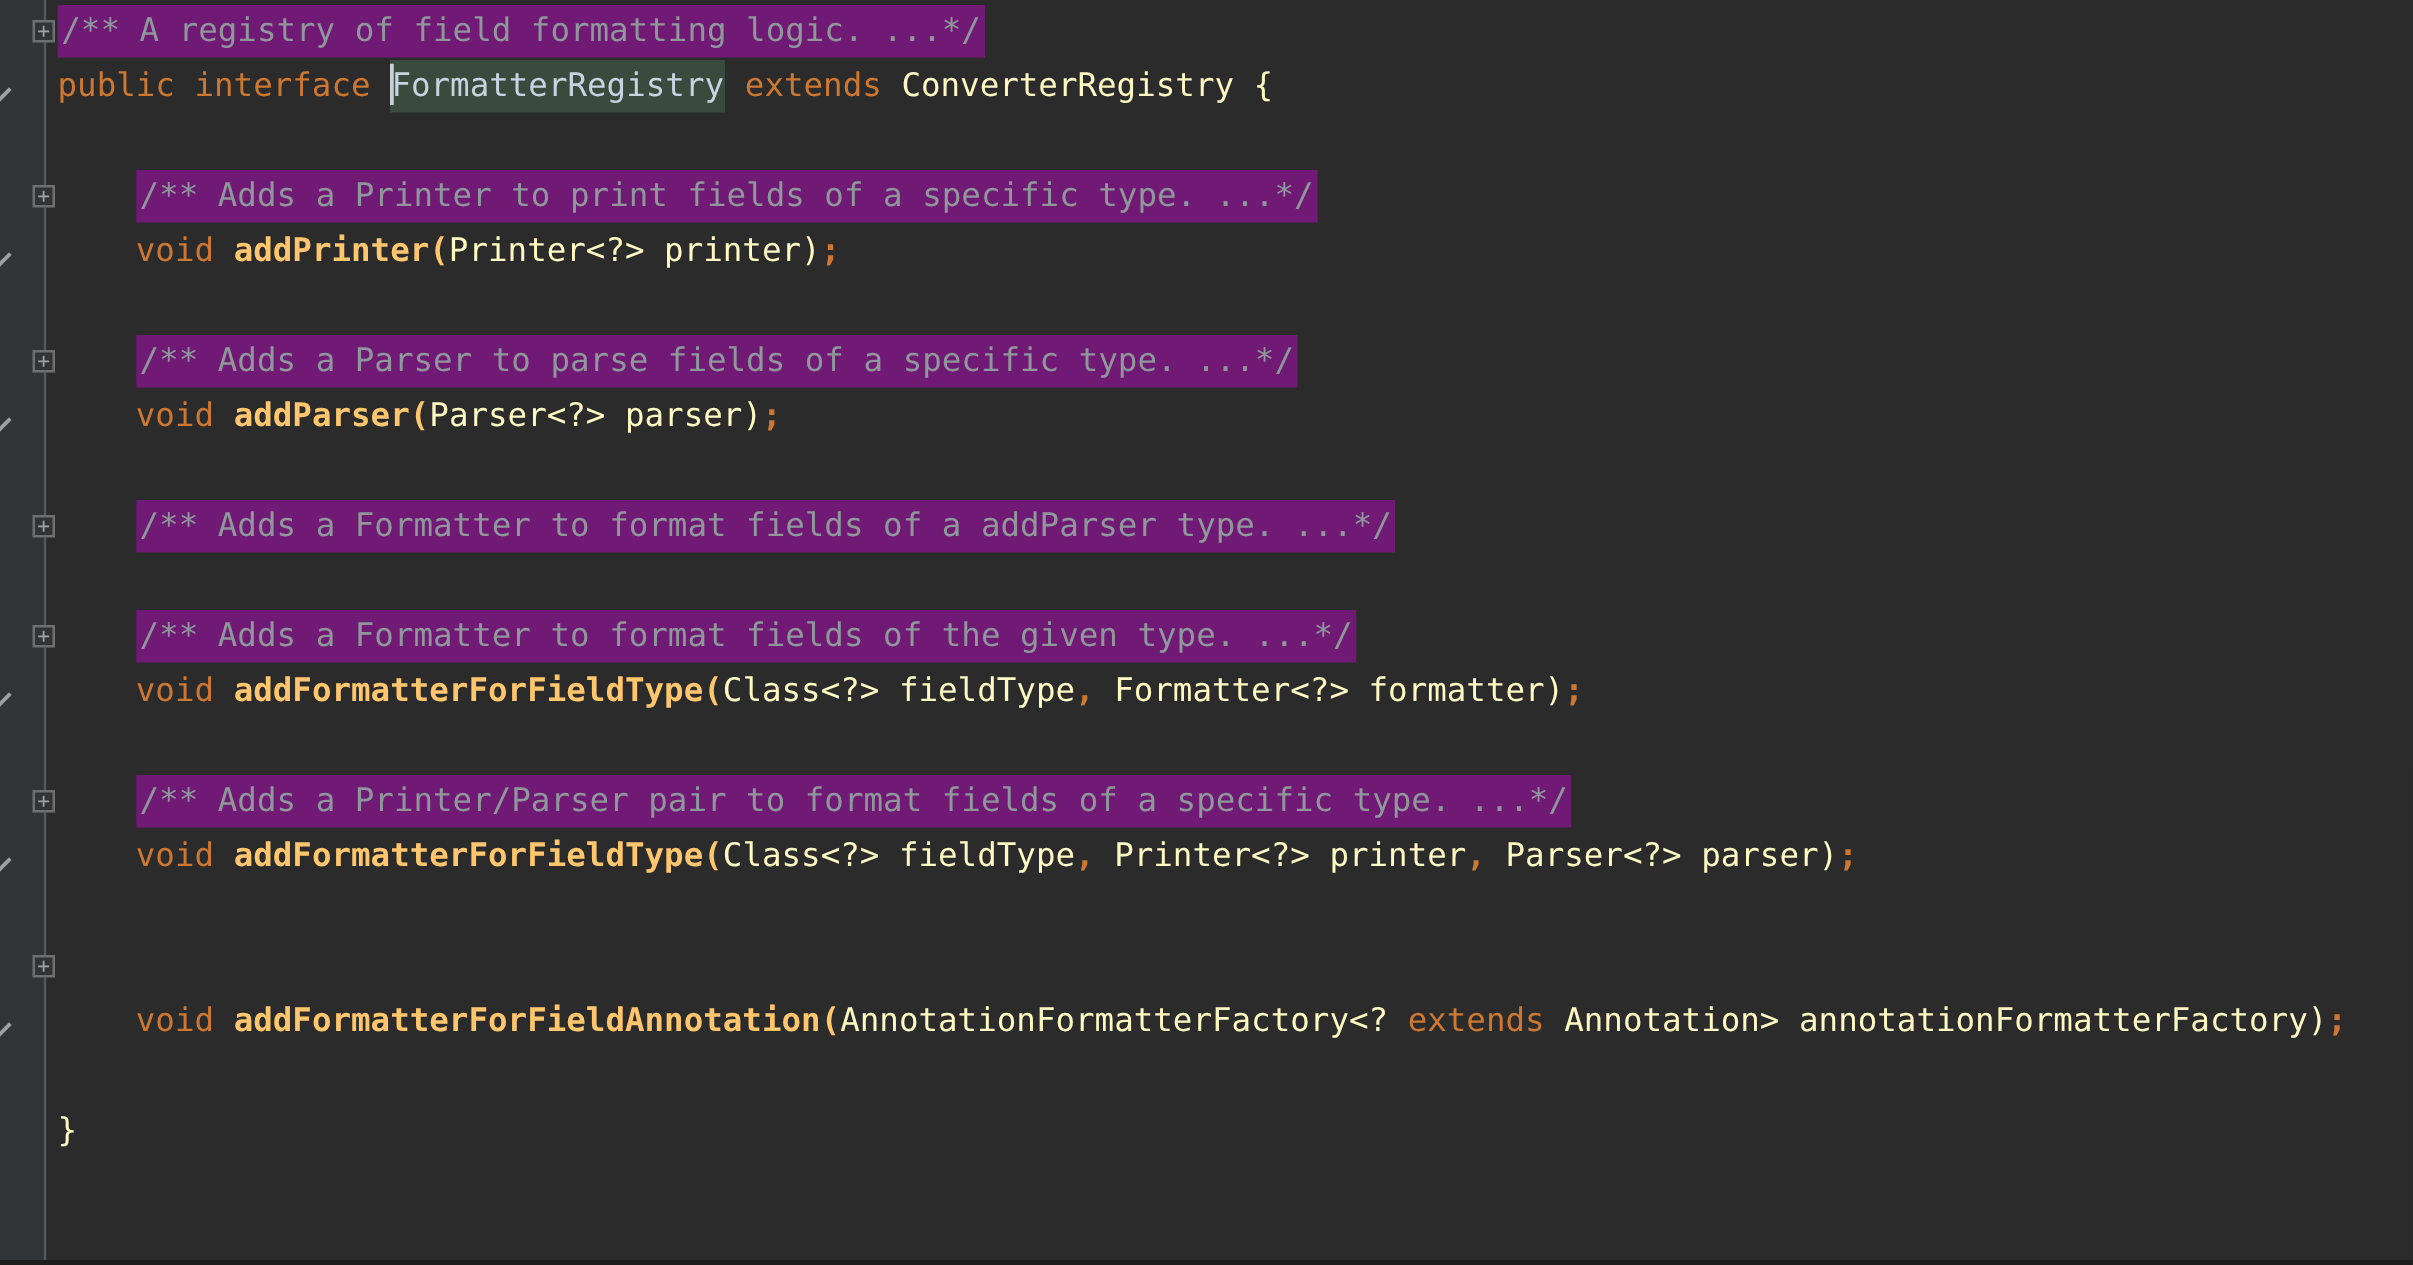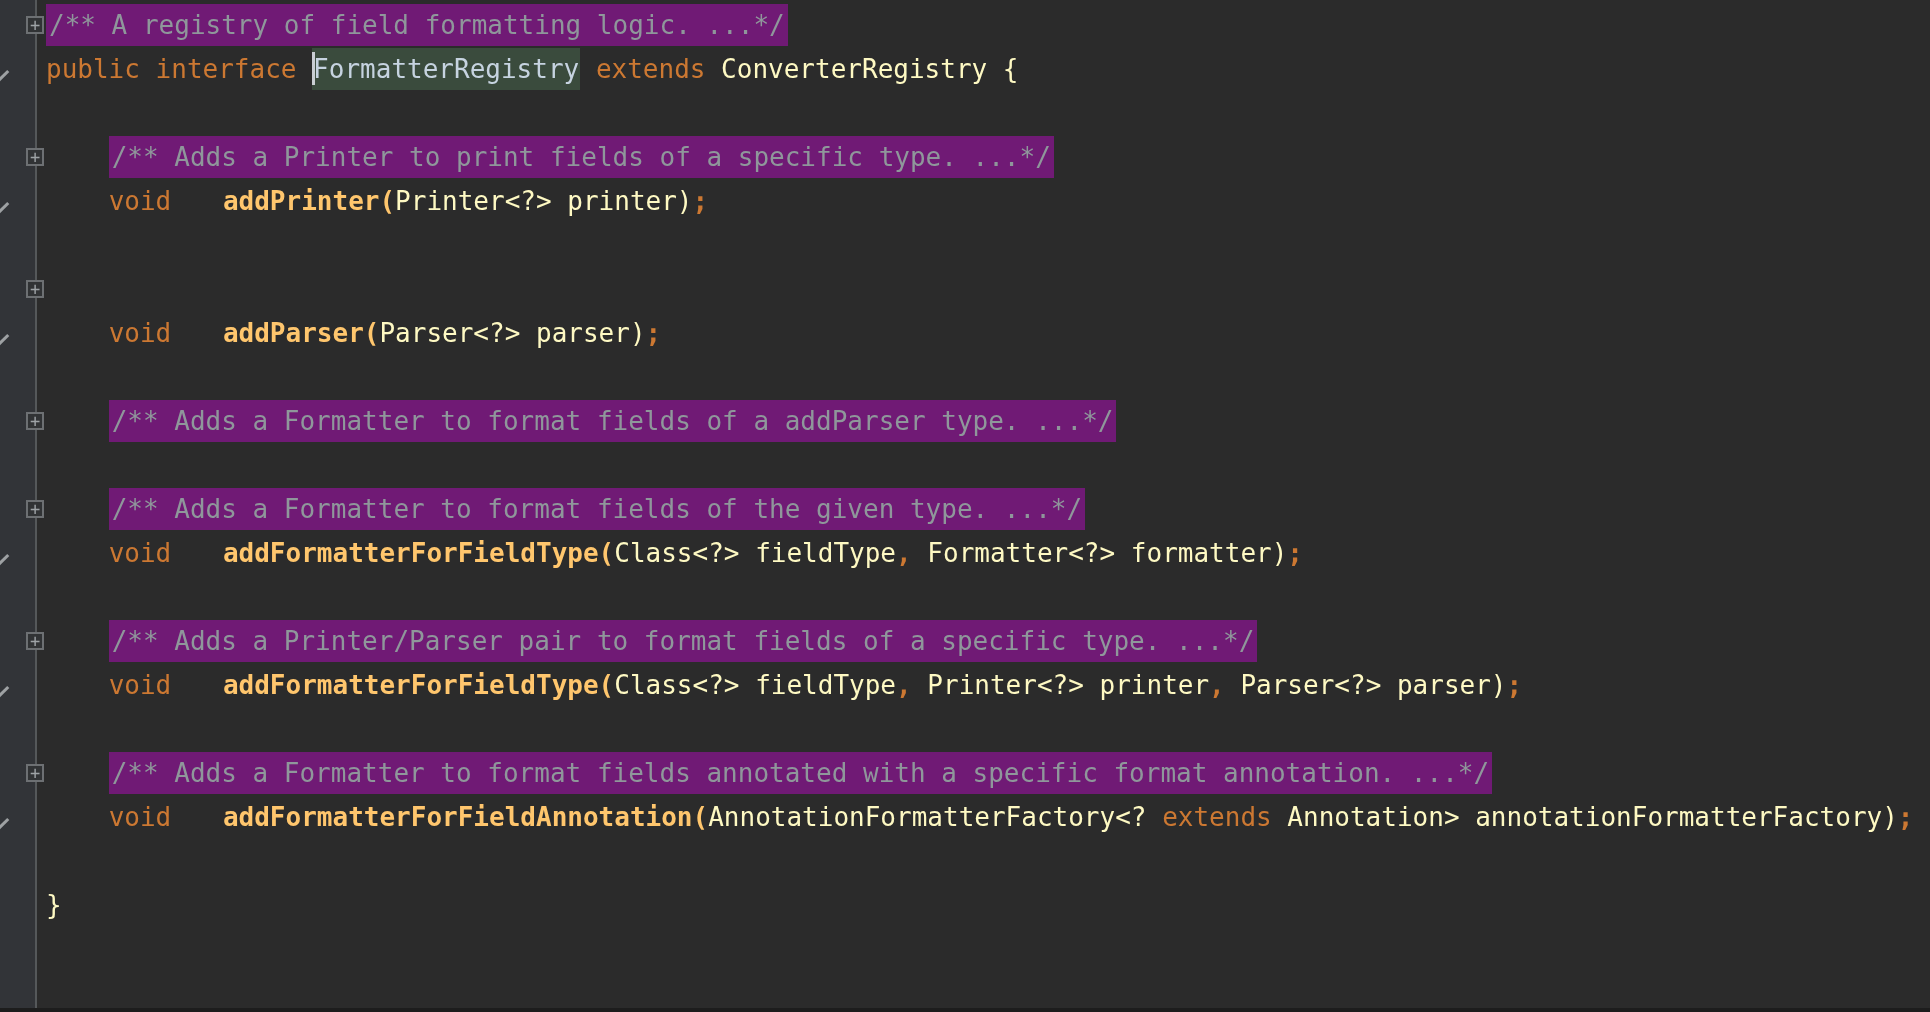--- a/index.html
+++ b/index.html
@@ -21,21 +21,21 @@
   .code-area { position: relative; padding-top: 3px; }
   .line {
     position: relative;
     height: 44px; line-height: 44px;
     font-size: 26px;
     white-space: pre;
   }
   .code { padding-left: 46px; white-space: pre; }
   .t-pln { color: #fef9c3; }
   .t-kw  { color: #cc7832; font-weight: normal; }
-  .t-mth { color: #ffc66d; font-weight: bold; margin-left: 36px; }
+  .t-mth { color: #ffc66d; font-weight: bold; }
   .t-pct { color: #cc7832; font-weight: bold; }
   .t-ws  { color: #a9b7c6; }
   .t-cmt {
     color: #8f979b;
     background: #701a75;
     padding: 6px 3px;
   }
   .t-hl {
     color: #c6d3e0;
     background: #3a4b3d;
@@ -83,30 +83,30 @@
 <div class="editor-root">
   <div class="gutter"></div>
   <div class="gutter-line"></div>
   <div class="code-area">
       <div class="line"><span class="fold-box">+</span><span class="code"><span class="t-cmt">/** A registry of field formatting logic. ...*/</span></span></div>
       <div class="line"><span class="chev"></span><span class="code"><span class="t-kw">public interface</span><span class="t-pln"> </span><span class="t-caret"></span><span class="t-hl">FormatterRegistry</span><span class="t-pln"> </span><span class="t-kw">extends</span><span class="t-pln"> ConverterRegistry {</span></span></div>
       <div class="line"><span class="code"></span></div>
       <div class="line"><span class="fold-box">+</span><span class="code"><span class="t-ws">    </span><span class="t-cmt">/** Adds a Printer to print fields of a specific type. ...*/</span></span></div>
       <div class="line"><span class="chev"></span><span class="code"><span class="t-ws">    </span><span class="t-kw">void</span><span class="t-pln"> </span><span class="t-mth">addPrinter(</span><span class="t-pln">Printer&lt;?&gt; printer)</span><span class="t-pct">;</span></span></div>
       <div class="line"><span class="code"></span></div>
-      <div class="line"><span class="fold-box">+</span></div>
+      <div class="line"><span class="fold-box">+</span><span class="code"><span class="t-ws">    </span><span class="t-cmt">/** Adds a Parser to parse fields of a specific type. ...*/</span></span></div>
       <div class="line"><span class="chev"></span><span class="code"><span class="t-ws">    </span><span class="t-kw">void</span><span class="t-pln"> </span><span class="t-mth">addParser(</span><span class="t-pln">Parser&lt;?&gt; parser)</span><span class="t-pct">;</span></span></div>
       <div class="line"><span class="code"></span></div>
       <div class="line"><span class="fold-box">+</span><span class="code"><span class="t-ws">    </span><span class="t-cmt">/** Adds a Formatter to format fields of a addParser type. ...*/</span></span></div>
       <div class="line"><span class="code"></span></div>
       <div class="line"><span class="fold-box">+</span><span class="code"><span class="t-ws">    </span><span class="t-cmt">/** Adds a Formatter to format fields of the given type. ...*/</span></span></div>
       <div class="line"><span class="chev"></span><span class="code"><span class="t-ws">    </span><span class="t-kw">void</span><span class="t-pln"> </span><span class="t-mth">addFormatterForFieldType(</span><span class="t-pln">Class&lt;?&gt; fieldType</span><span class="t-pct">,</span><span class="t-pln"> Formatter&lt;?&gt; formatter)</span><span class="t-pct">;</span></span></div>
       <div class="line"><span class="code"></span></div>
       <div class="line"><span class="fold-box">+</span><span class="code"><span class="t-ws">    </span><span class="t-cmt">/** Adds a Printer/Parser pair to format fields of a specific type. ...*/</span></span></div>
       <div class="line"><span class="chev"></span><span class="code"><span class="t-ws">    </span><span class="t-kw">void</span><span class="t-pln"> </span><span class="t-mth">addFormatterForFieldType(</span><span class="t-pln">Class&lt;?&gt; fieldType</span><span class="t-pct">,</span><span class="t-pln"> Printer&lt;?&gt; printer</span><span class="t-pct">,</span><span class="t-pln"> Parser&lt;?&gt; parser)</span><span class="t-pct">;</span></span></div>
       <div class="line"><span class="code"></span></div>
-      <div class="line"><span class="fold-box">+</span><span class="code"><span class="t-ws">    </span><span class="t-cmt">/** Adds a Formatter to format fields annotated with a specific format annotation. ...*/</span></span></div>
+      <div class="line"><span class="fold-box">+</span></div>
       <div class="line"><span class="chev"></span><span class="code"><span class="t-ws">    </span><span class="t-kw">void</span><span class="t-pln"> </span><span class="t-mth">addFormatterForFieldAnnotation(</span><span class="t-pln">AnnotationFormatterFactory&lt;? </span><span class="t-kw">extends</span><span class="t-pln"> Annotation&gt; annotationFormatterFactory)</span><span class="t-pct">;</span></span></div>
       <div class="line"><span class="code"></span></div>
       <div class="line"><span class="code"><span class="t-pln">}</span></span></div>
     </div>
   <div class="bottom-edge"></div>
 </div>
 
 </body></html>

